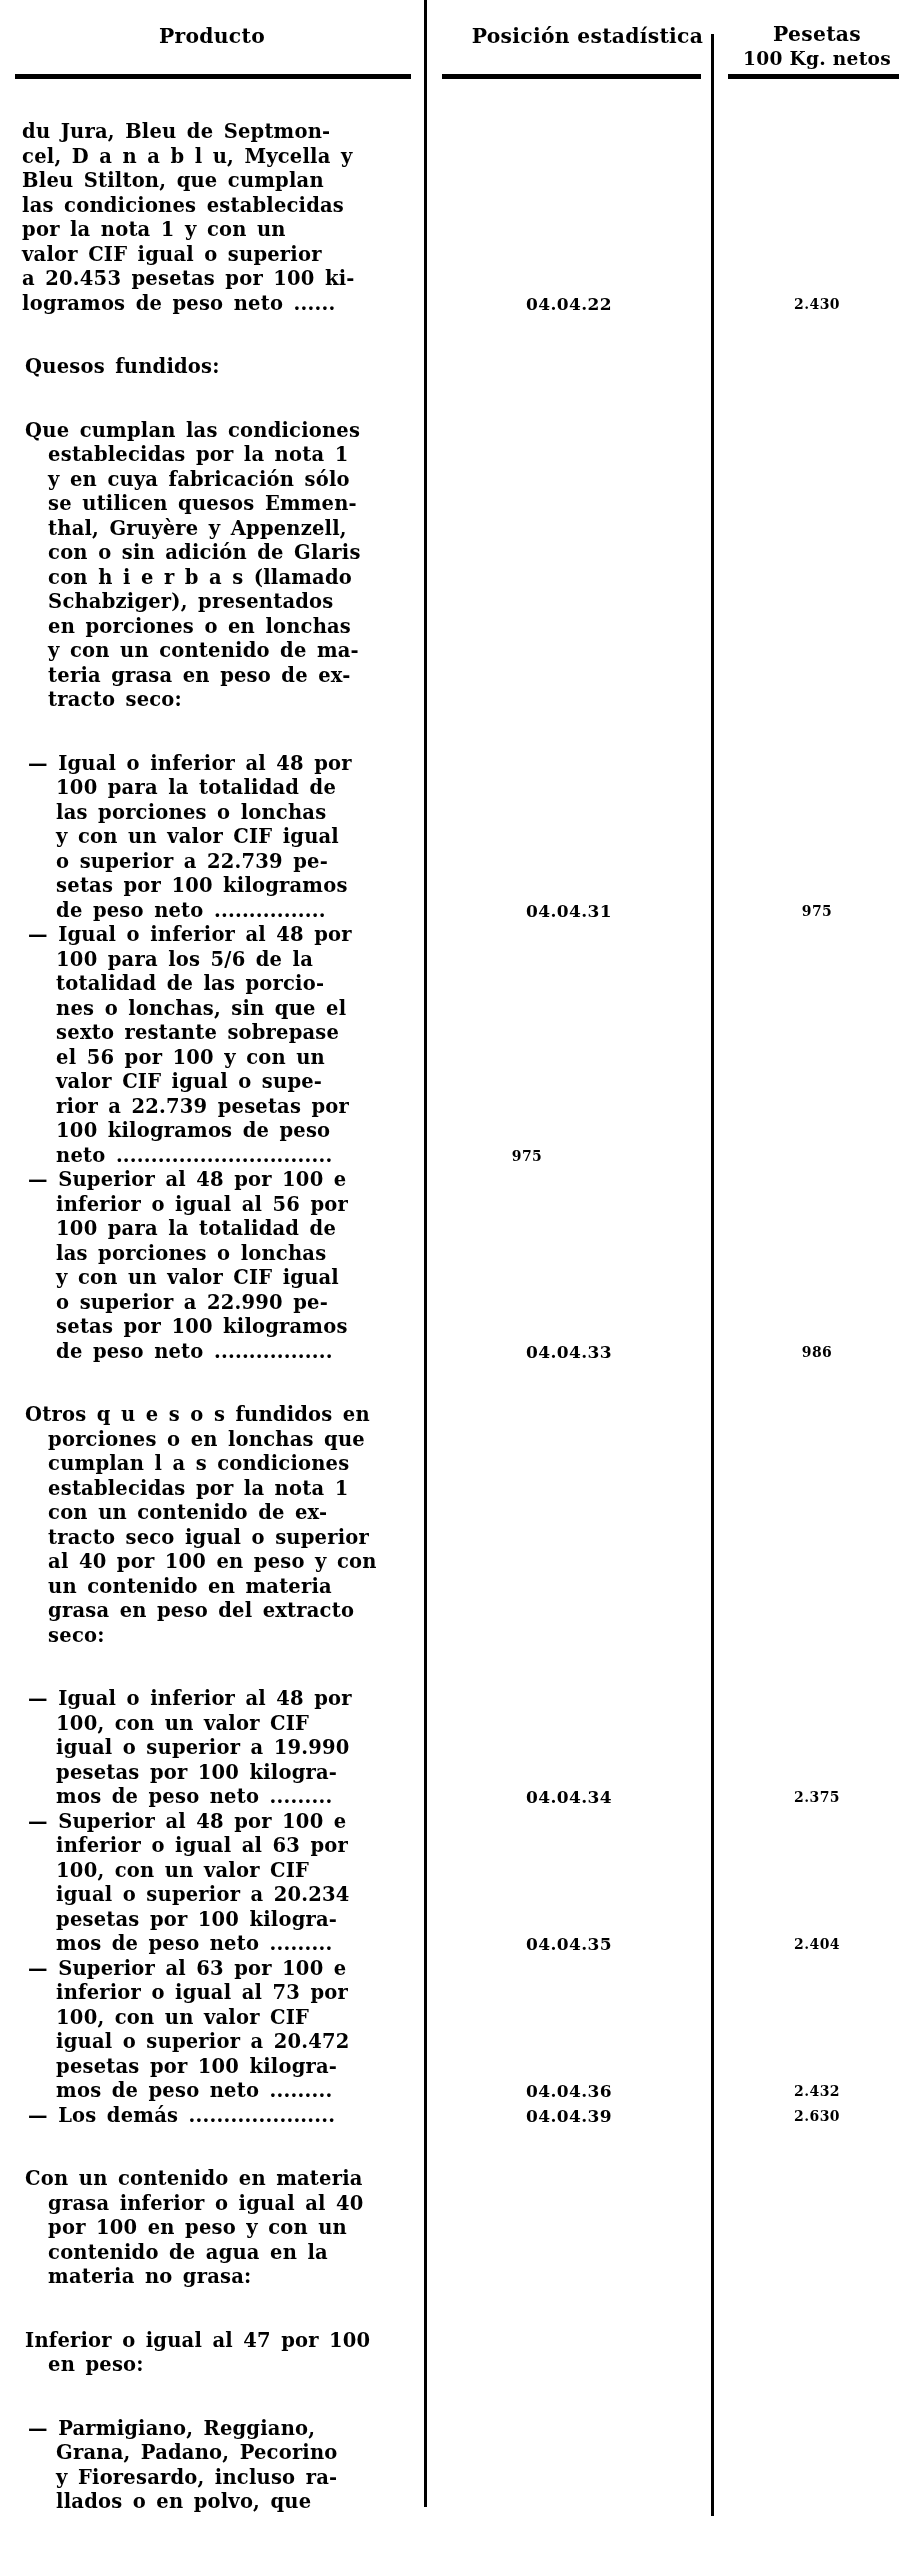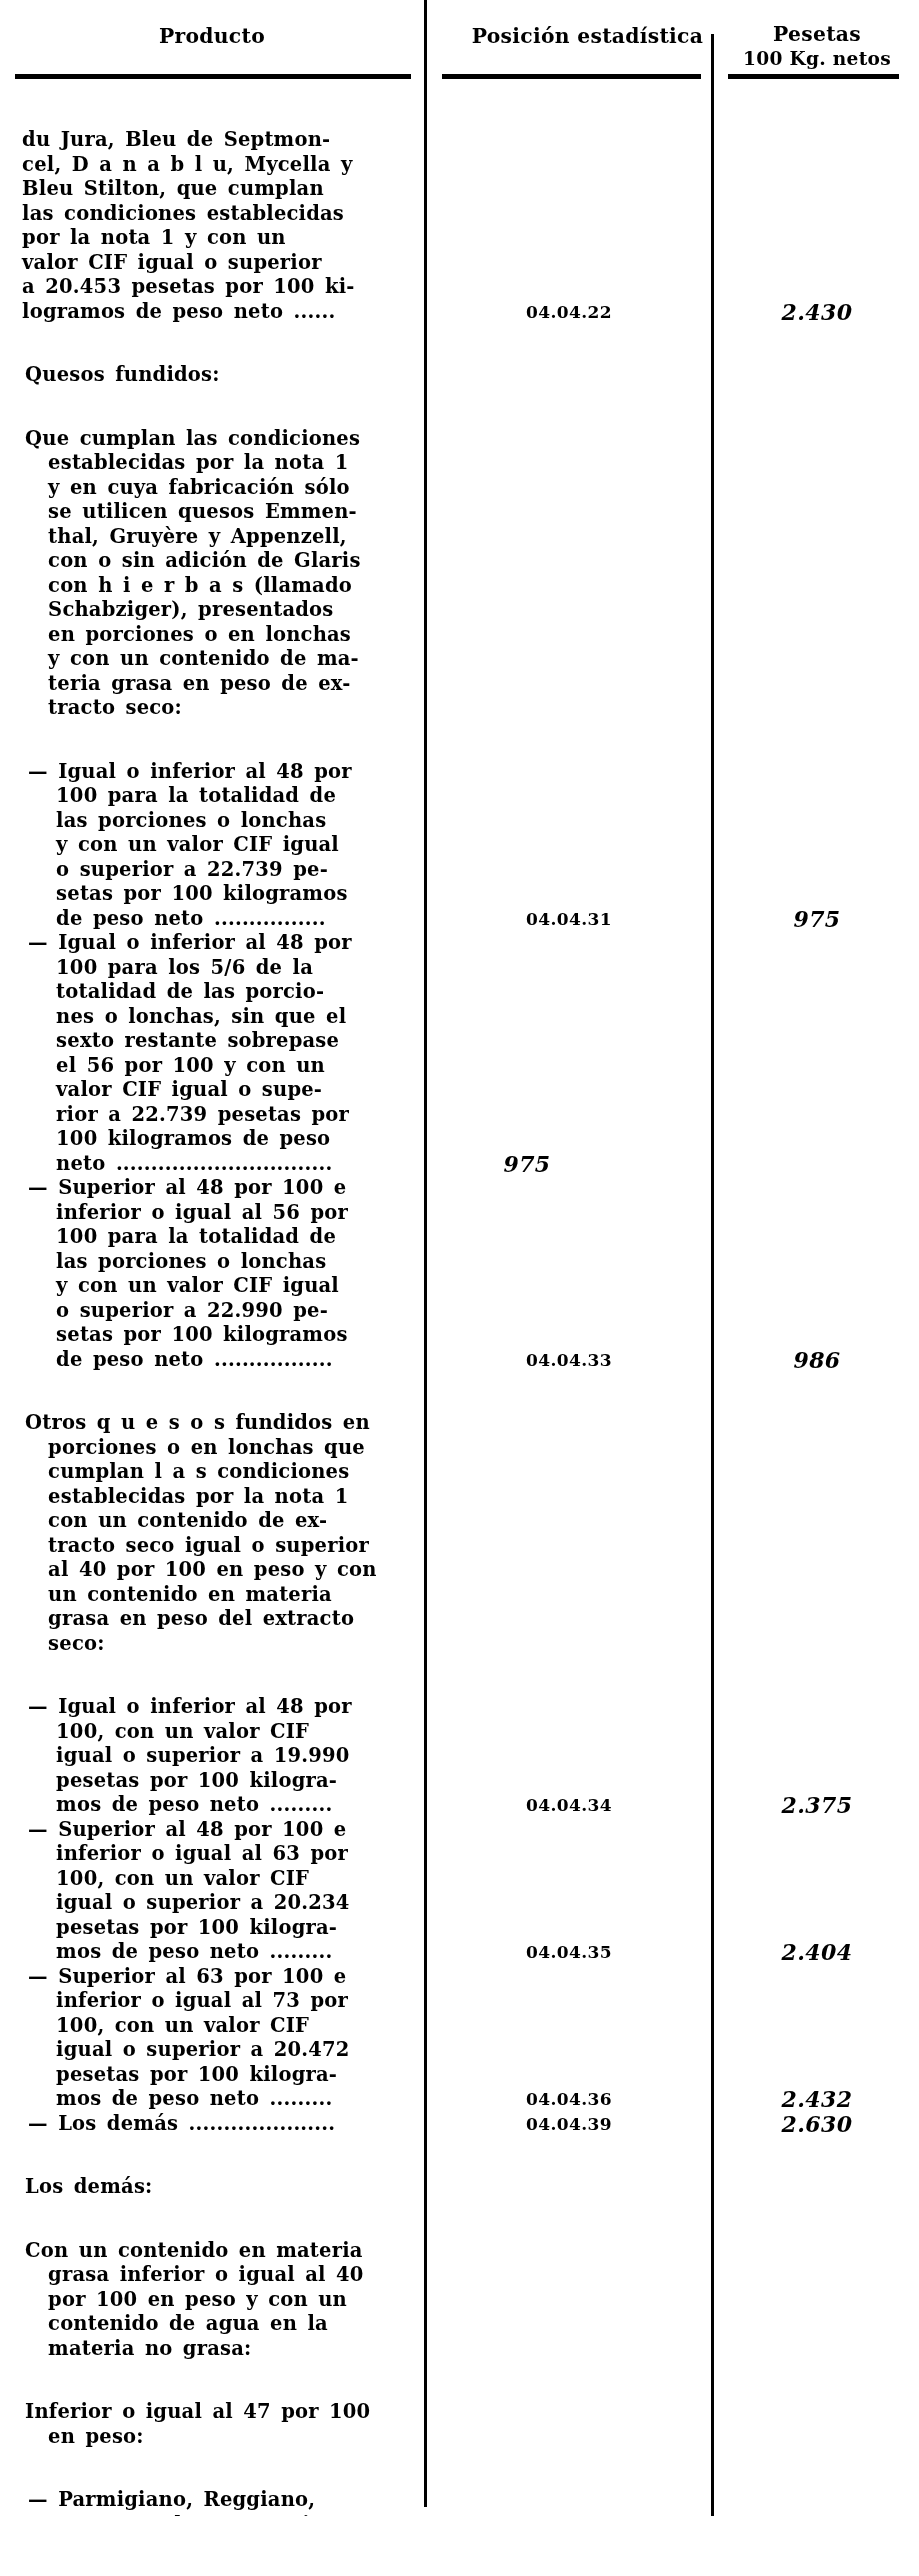--- a/index.html
+++ b/index.html
@@ -24,41 +24,41 @@
   .h-pos  { left: 427px; top: 24px; width: 283px; margin-left: 19px; }
   .h-pes  { left: 714px; top: 22px; width: 206px; line-height: 24.5px; }
   .h-pes .sub { font-size: 18.6px; }
   .hrule { position: absolute; top: 74px; height: 5.1px; background: #000; }
   .hrule-1 { left: 15.2px;  width: 396px; }
   .hrule-2 { left: 442px; width: 259px; }
   .hrule-3 { left: 728px; width: 171px; }
   
   .tbody { position: absolute; top: 112px; left: 0; width: 920px; }
   .row { display: flex; align-items: stretch; margin-top: 39px; }
-  .row:first-child { margin-top: 16px; }
+  .row:first-child { margin-top: 8px; }
   .row.dash + .row.dash { margin-top: 0; }
   .col-prod {
     width: 424px; box-sizing: border-box;
     padding: 0 12px 0 5.1px;
     font-size: 19.5px; line-height: 24.5px;
     letter-spacing: 0.2px; word-spacing: 3.4px;
   }
   .col-prod .txt { white-space: pre-line; }
   .row.cont    .txt { padding-left: 17px; }
   .row.section .txt { padding-left: 23px; text-indent: -23px; margin-left: 20px; }
   .row.dash    .txt { padding-left: 51px; text-indent: -28px; }
   .col-code {
     width: 290px; box-sizing: border-box;
     display: flex; align-items: flex-end; justify-content: center;
     font-size: 17px; line-height: 24.5px; letter-spacing: 0.4px;
   }
   .col-price {
     width: 206px; box-sizing: border-box;
     display: flex; align-items: flex-end; justify-content: center;
-    font-size: 22px; line-height: 24.5px; letter-spacing: 0.4px; font-style: italic;
+    font-size: 14px; line-height: 24.5px; letter-spacing: 0.4px;
   }
 </style>
 </head>
 <body>
 
 <div class="page">
 
   <div class="thead">
     <div class="h-cell h-prod">Producto</div>
     <div class="h-cell h-pos">Posición estadística</div>
@@ -209,27 +209,20 @@
       </div>
       <div class="row dash">
         <div class="col-prod">
           <div class="txt">— Los demás .....................</div>
         </div>
         <div class="col-code">04.04.39</div>
         <div class="col-price">2.630</div>
       </div>
       <div class="row section">
         <div class="col-prod">
-          <div class="txt">Los demás:</div>
-        </div>
-        <div class="col-code"></div>
-        <div class="col-price"></div>
-      </div>
-      <div class="row section">
-        <div class="col-prod">
           <div class="txt">Con un contenido en materia
 grasa inferior o igual al 40
 por 100 en peso y con un
 contenido de agua en la
 materia no grasa:</div>
         </div>
         <div class="col-code"></div>
         <div class="col-price"></div>
       </div>
       <div class="row section">

